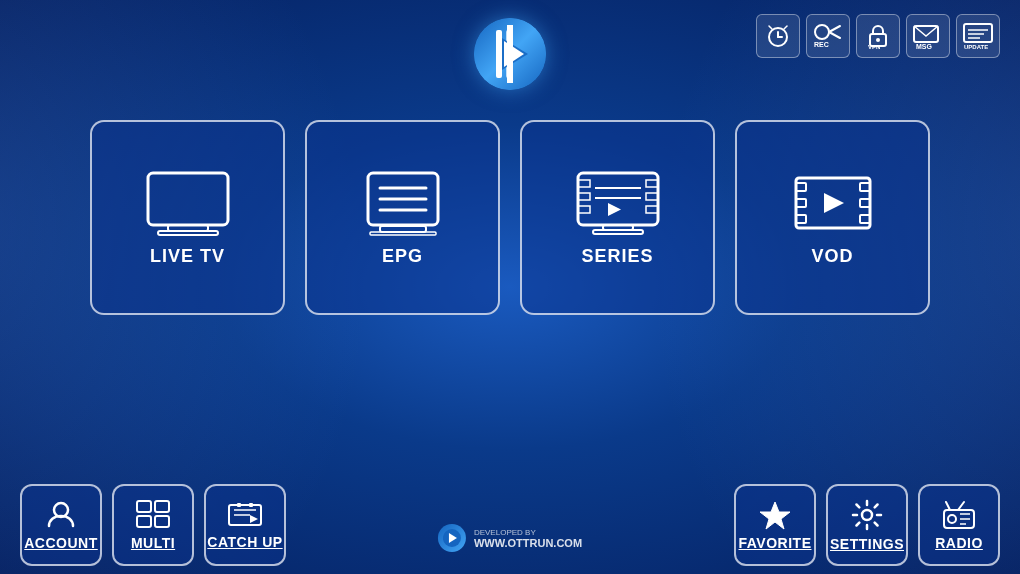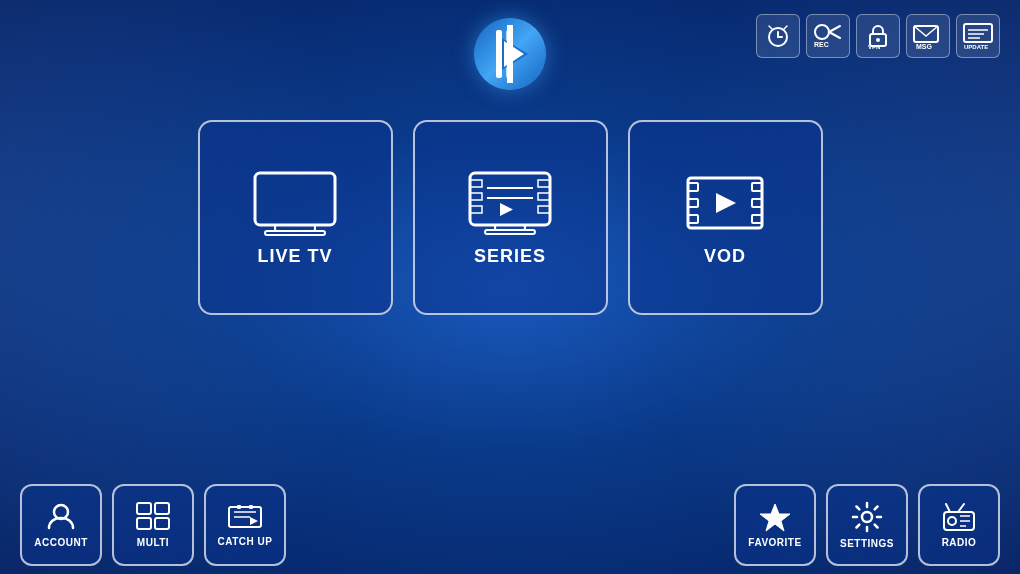--- a/index.html
+++ b/index.html
@@ -202,24 +202,25 @@
 
     .bottom-btn .btn-icon {
       font-size: 26px;
       color: white;
       display: flex;
       align-items: center;
       justify-content: center;
     }
 
     .bottom-btn .btn-label {
-      font-size: 10px;
+      font-size: 14px;
       font-weight: bold;
       letter-spacing: 0.5px;
       color: white;
+      text-decoration: underline;
     }
 
     
     .dev-credit {
       position: absolute;
       bottom: 22px;
       left: 50%;
       transform: translateX(-50%);
       display: flex;
       align-items: center;
@@ -354,20 +355,33 @@
       <div class="grid-icon">
         <svg width="90" height="70" viewBox="0 0 90 70" fill="none">
           <rect x="5" y="5" width="80" height="52" rx="5" stroke="white" stroke-width="3"></rect>
           <rect x="25" y="57" width="40" height="6" rx="2" stroke="white" stroke-width="2"></rect>
           <rect x="15" y="63" width="60" height="4" rx="2" stroke="white" stroke-width="2"></rect>
         </svg>
       </div>
       <div class="grid-label">LIVE TV</div>
     </div>
 
+    <div class="grid-card">
+      <div class="grid-icon">
+        <svg width="90" height="70" viewBox="0 0 90 70" fill="none">
+          <rect x="10" y="5" width="70" height="52" rx="5" stroke="white" stroke-width="3"></rect>
+          <line x1="22" y1="20" x2="68" y2="20" stroke="white" stroke-width="3" stroke-linecap="round"></line>
+          <line x1="22" y1="31" x2="68" y2="31" stroke="white" stroke-width="3" stroke-linecap="round"></line>
+          <line x1="22" y1="42" x2="68" y2="42" stroke="white" stroke-width="3" stroke-linecap="round"></line>
+          <rect x="22" y="58" width="46" height="6" rx="2" stroke="white" stroke-width="2"></rect>
+          <rect x="12" y="64" width="66" height="3" rx="1" stroke="white" stroke-width="1.5"></rect>
+        </svg>
+      </div>
+      <div class="grid-label">EPG</div>
+    </div>
 
     <div class="grid-card">
       <div class="grid-icon">
         <svg width="90" height="70" viewBox="0 0 90 70" fill="none">
 
           <rect x="5" y="5" width="80" height="52" rx="5" stroke="white" stroke-width="3"></rect>
 
           <rect x="5" y="12" width="12" height="7" fill="none" stroke="white" stroke-width="1.5"></rect>
           <rect x="5" y="25" width="12" height="7" fill="none" stroke="white" stroke-width="1.5"></rect>
           <rect x="5" y="38" width="12" height="7" fill="none" stroke="white" stroke-width="1.5"></rect>
@@ -402,20 +416,32 @@
           <rect x="72" y="47" width="10" height="8" rx="1" fill="none" stroke="white" stroke-width="2"></rect>
 
           <polygon points="36,25 36,45 56,35" fill="white"></polygon>
         </svg>
       </div>
       <div class="grid-label">VOD</div>
     </div>
 
   </div>
 
+  <div class="dev-credit">
+    <div class="dev-logo-small">
+      <svg width="18" height="18" viewBox="0 0 18 18">
+        <circle cx="9" cy="9" r="9" fill="#1565c0"></circle>
+        <polygon points="6,4 6,14 14,9" fill="white"></polygon>
+      </svg>
+    </div>
+    <div class="dev-text">
+      <span>DEVELOPED BY</span>
+      <span>WWW.OTTRUN.COM</span>
+    </div>
+  </div>
 
   <div class="bottom-bar">
 
     <div class="bottom-left">
 
       <div class="bottom-btn">
         <div class="btn-icon">
           <svg width="30" height="30" viewBox="0 0 30 30" fill="none">
             <circle cx="15" cy="10" r="7" stroke="white" stroke-width="2.5"></circle>
             <path d="M3 26c0-6 5-10 12-10s12 4 12 10" stroke="white" stroke-width="2.5" stroke-linecap="round"></path>

